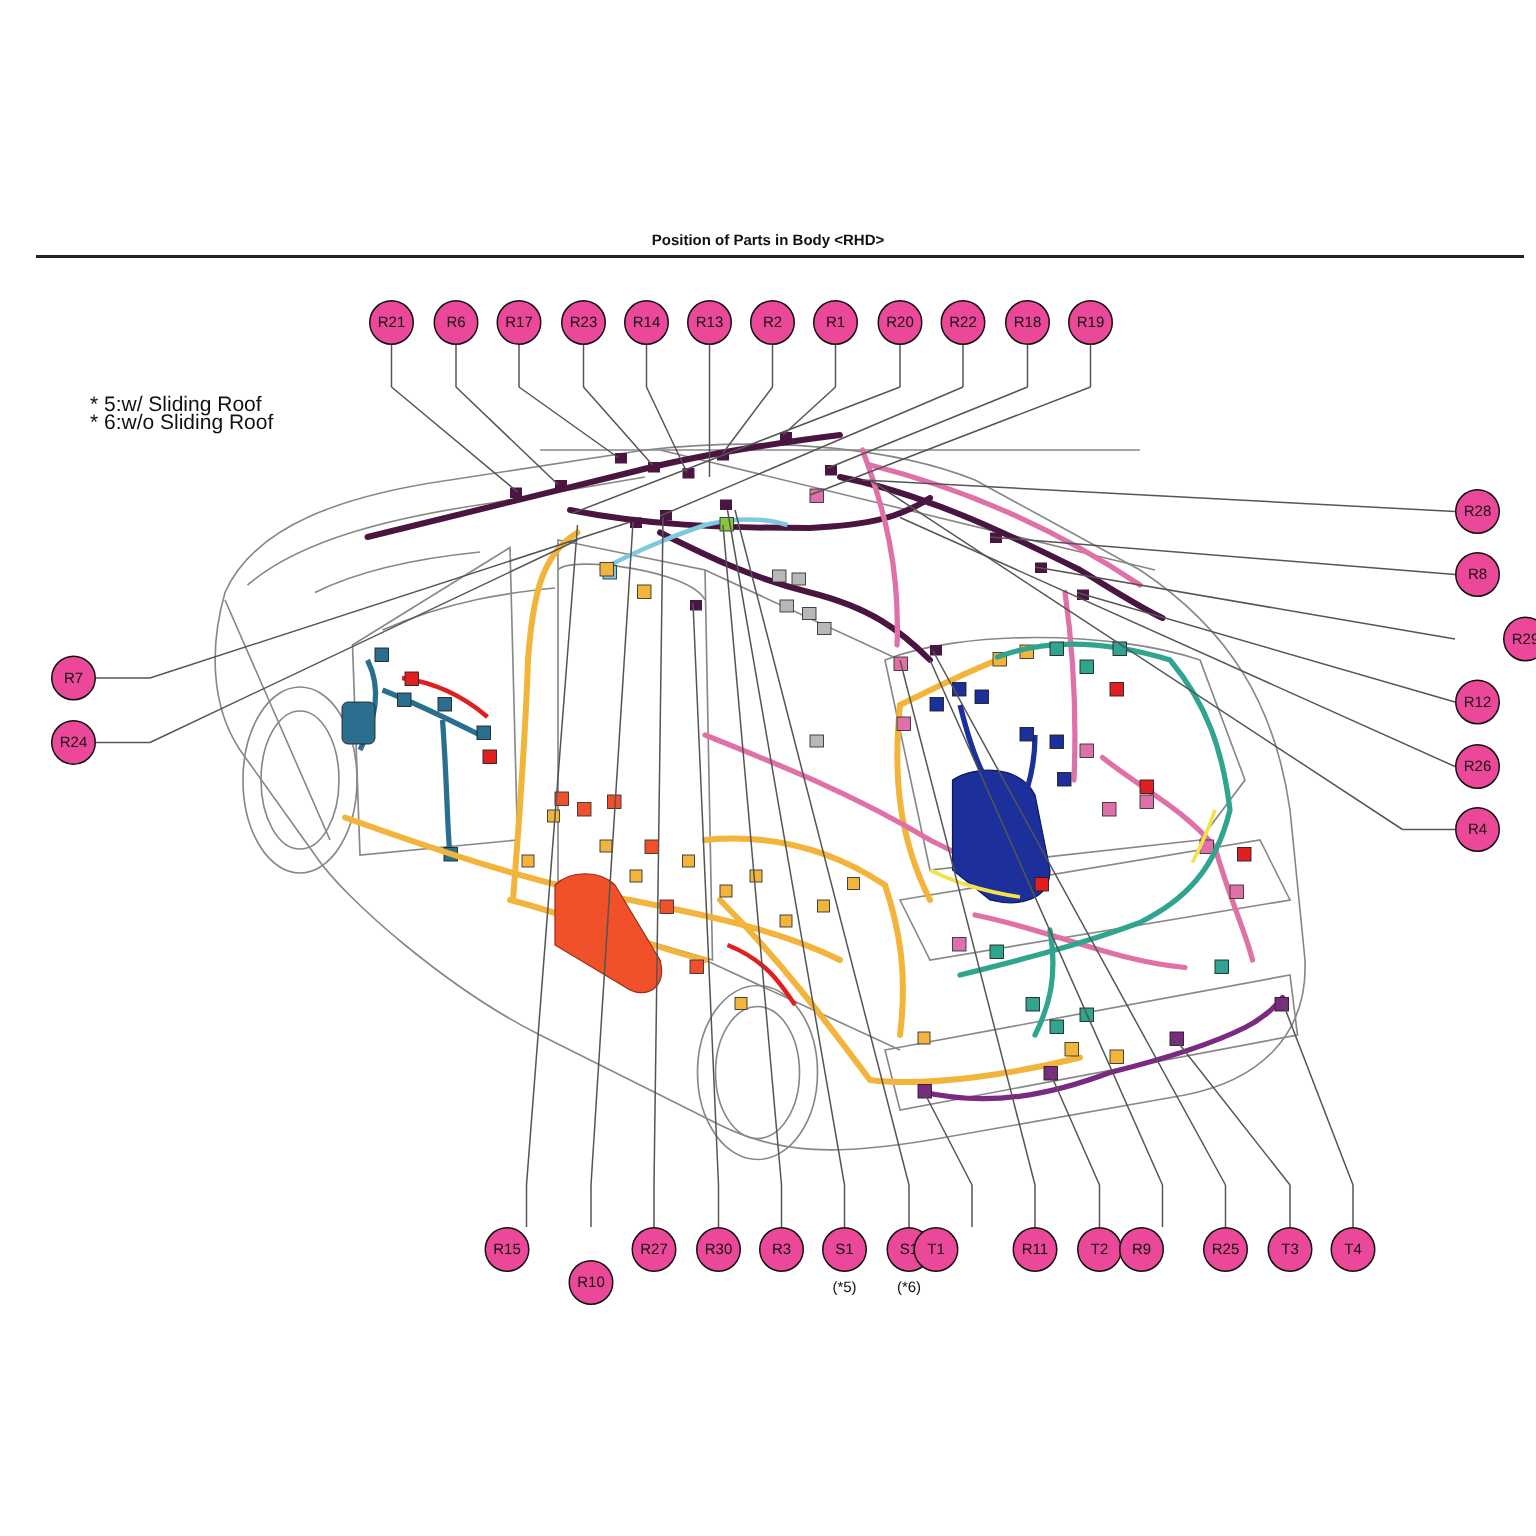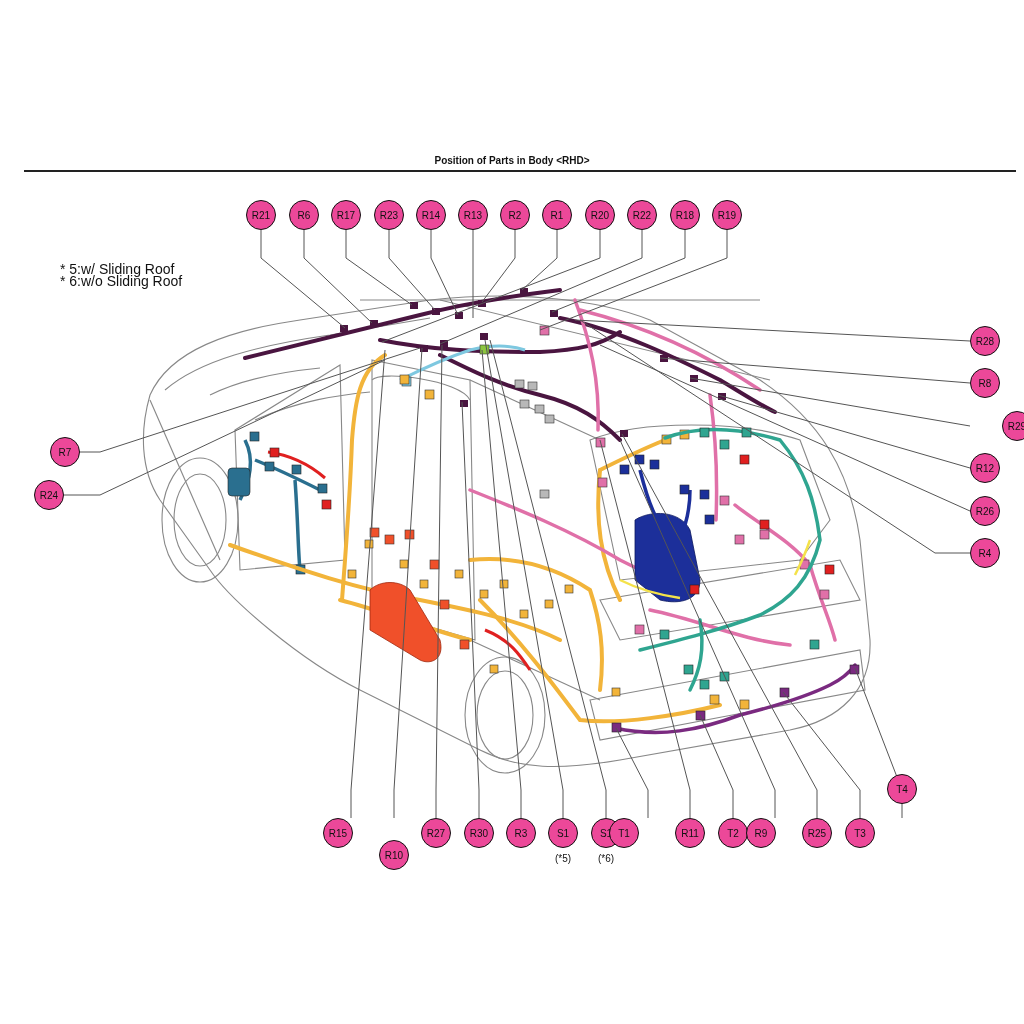--- a/index.html
+++ b/index.html
@@ -299,32 +299,32 @@
 <div class="callout" style="left:670px;top:200px">R18</div>
 <div class="callout" style="left:712px;top:200px">R19</div>
 
 <div class="callout" style="left:970px;top:326px">R28</div>
 <div class="callout" style="left:970px;top:368px">R8</div>
 <div class="callout" style="left:1002px;top:411px">R29</div>
 <div class="callout" style="left:970px;top:453px">R12</div>
 <div class="callout" style="left:970px;top:496px">R26</div>
 <div class="callout" style="left:970px;top:538px">R4</div>
 
-<div class="callout" style="left:50px;top:437px">R7</div>
+<div class="callout" style="left:34px;top:437px">R7</div>
 <div class="callout" style="left:34px;top:480px">R24</div>
 
 <div class="callout" style="left:323px;top:818px">R15</div>
 <div class="callout" style="left:379px;top:840px">R10</div>
 <div class="callout" style="left:421px;top:818px">R27</div>
 <div class="callout" style="left:464px;top:818px">R30</div>
 <div class="callout" style="left:506px;top:818px">R3</div>
 <div class="callout" style="left:548px;top:818px">S1</div>
 <div class="callout" style="left:591px;top:818px">S1</div>
 <div class="callout" style="left:609px;top:818px">T1</div>
 <div class="callout" style="left:675px;top:818px">R11</div>
 <div class="callout" style="left:718px;top:818px">T2</div>
 <div class="callout" style="left:746px;top:818px">R9</div>
 <div class="callout" style="left:802px;top:818px">R25</div>
 <div class="callout" style="left:845px;top:818px">T3</div>
-<div class="callout" style="left:887px;top:774px">T4</div>
+<div class="callout" style="left:887px;top:818px">T4</div>
 
 <div class="sub" style="left:543px;top:853px">(*5)</div>
 <div class="sub" style="left:586px;top:853px">(*6)</div>
 
 </body></html>

